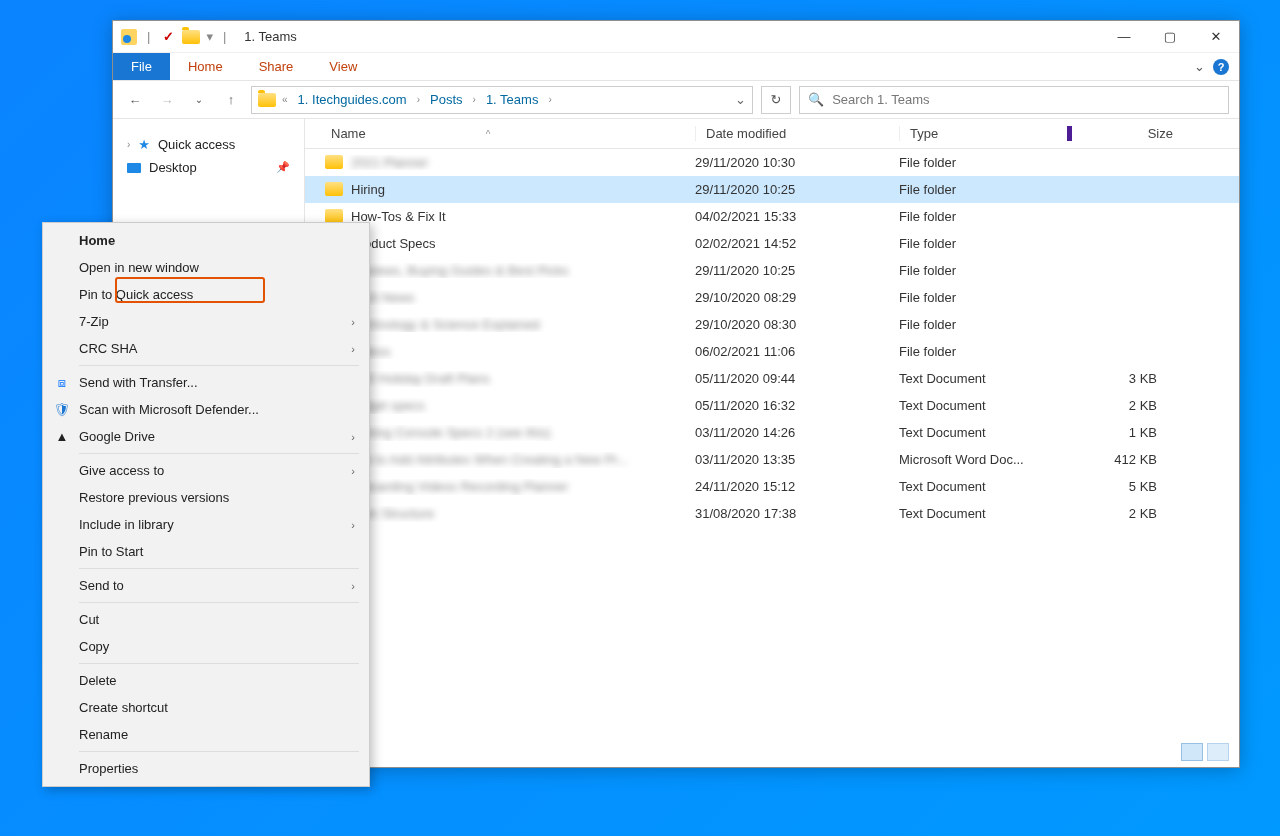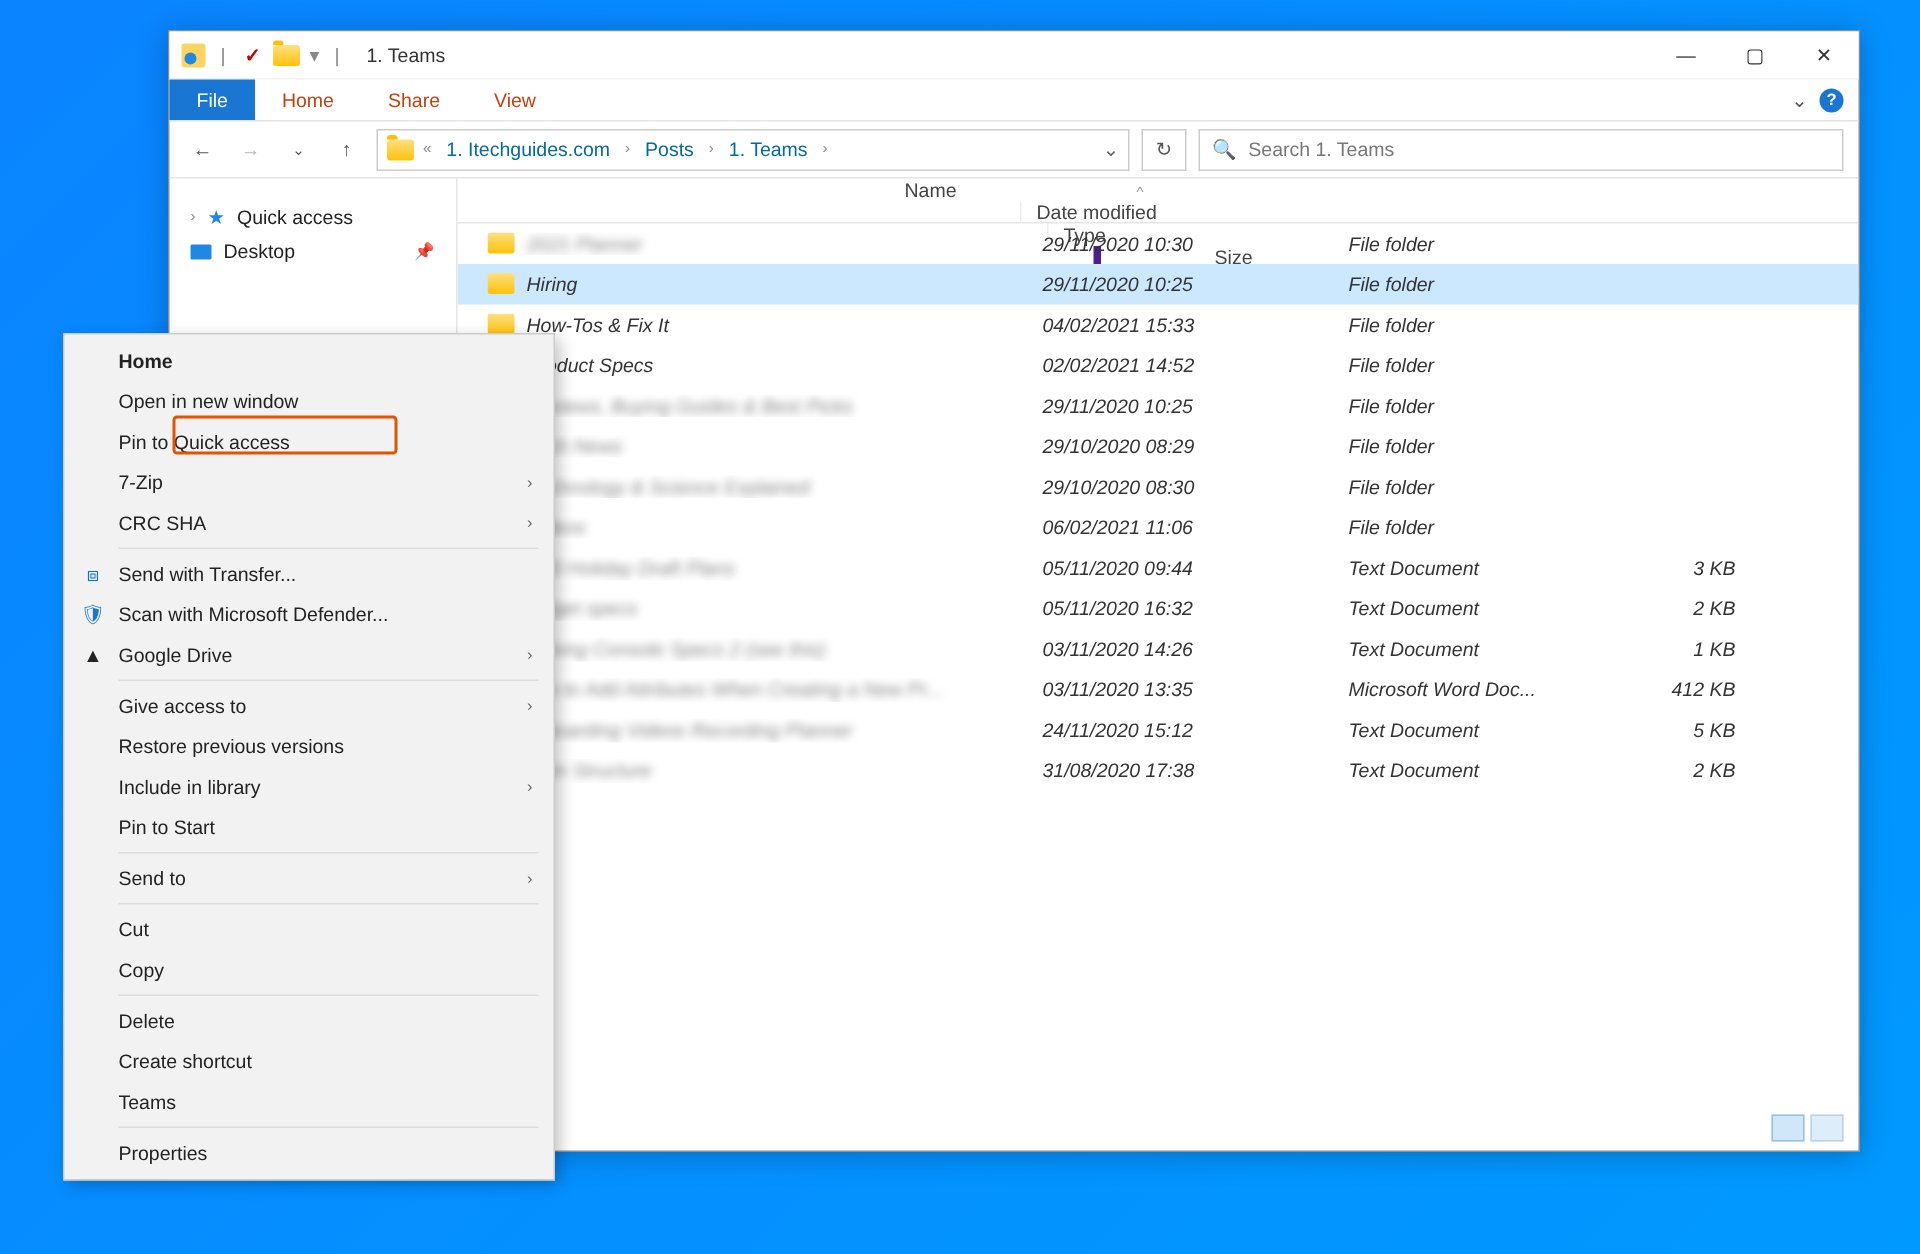--- a/index.html
+++ b/index.html
@@ -47,28 +47,28 @@
   .body { flex:1; display:flex; overflow:hidden; }
   .sidebar { width: 192px; border-right:1px solid #e5e5e5; padding-top:14px; }
   .side-item { display:flex; align-items:center; gap:8px; padding:4px 14px; color:#222; position:relative;}
   .chev-small { font-size:10px; color:#888; }
   .star { color:#1e88e5; }
   .desk { width:14px; height:10px; background:#1e88e5; border-radius:1px;}
   .pin { color:#888; font-size:11px; margin-left:auto; }
   .side-sub { }
 
   .main { flex:1; display:flex; flex-direction:column; position:relative;}
-  .colhdr { height:30px; display:flex; align-items:center; border-bottom:1px solid #e5e5e5; color:#444; padding-left: 20px; flex-direction: column;}
+  .colhdr { height:30px; display:flex; align-items:center; border-bottom:1px solid #e5e5e5; color:#444; padding-left: 20px;}
   .col-name { width: 370px; padding-left: 6px;}
   .col-date { width: 204px; border-left:1px solid #eee; padding-left:10px;}
   .col-type { width: 168px; border-left:1px solid #eee; padding-left:10px;}
   .col-size { width: 106px; border-left:5px solid #4c1d95; padding-left:10px; text-align:right;}
   .sort-caret { color:#999; font-size:10px; margin-left:120px;}
 
-  .rows { flex:1; overflow:auto;font-style:italic; }
+  .rows { flex:1; overflow:auto; }
   .row { height:27px; display:flex; align-items:center; padding-left: 20px; color:#333;}
   .row.sel { background:#cce8ff; }
   .ficon { width: 18px; height: 14px; background: linear-gradient(#ffe082,#ffc107); border-radius: 2px; position: relative; margin-right: 8px; flex-shrink:0;}
   .ficon::before { content:""; position:absolute; left:0; top:-3px; width:7px; height:3px; background:#ffc107; border-radius:2px 2px 0 0;}
   .ficon.txt { background:#fff; border:1px solid #bbb; height:16px; width:13px; }
   .ficon.txt::before{display:none;}
   .ficon.doc { background:#2b579a; height:16px; width:13px;}
   .ficon.doc::before{display:none;}
   .c-name { width: 370px; white-space:nowrap; overflow:hidden; text-overflow:ellipsis; display:flex; }
   .c-name .blur { filter: blur(3px); color:#888;}
@@ -353,16 +353,16 @@
   <div class="ctx-item">
       <span>Send to</span>
       <span class="arrow">›</span>
     </div>
   <div class="ctx-sep"></div>
   <div class="ctx-item">Cut</div>
   <div class="ctx-item">Copy</div>
   <div class="ctx-sep"></div>
   <div class="ctx-item">Delete</div>
   <div class="ctx-item">Create shortcut</div>
-  <div class="ctx-item">Teams</div>
+  <div class="ctx-item">Rename</div>
   <div class="ctx-sep"></div>
   <div class="ctx-item">Properties</div>
 </div>
 
 </body></html>

